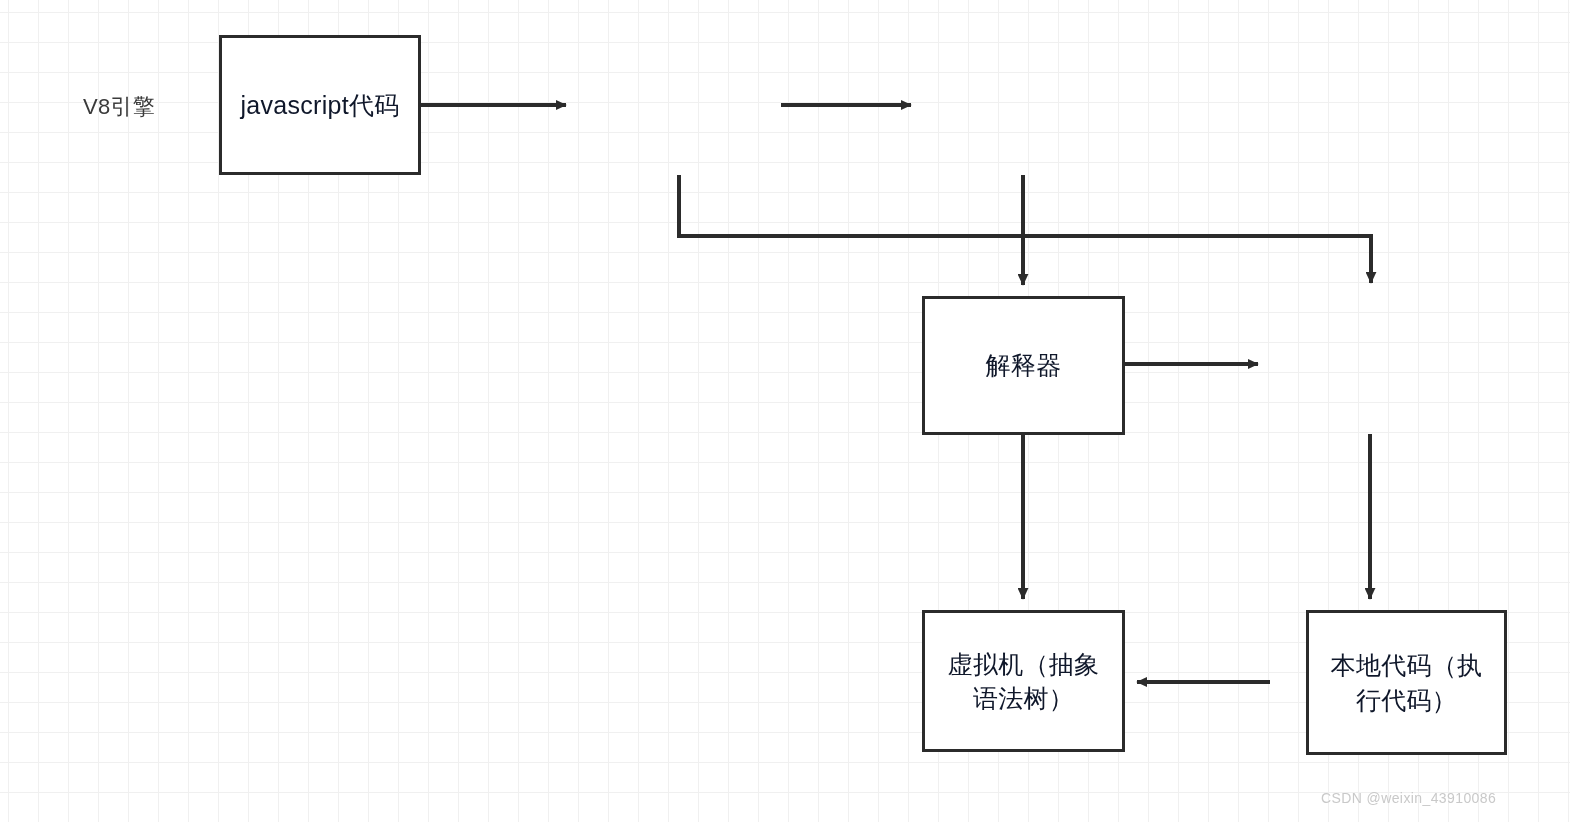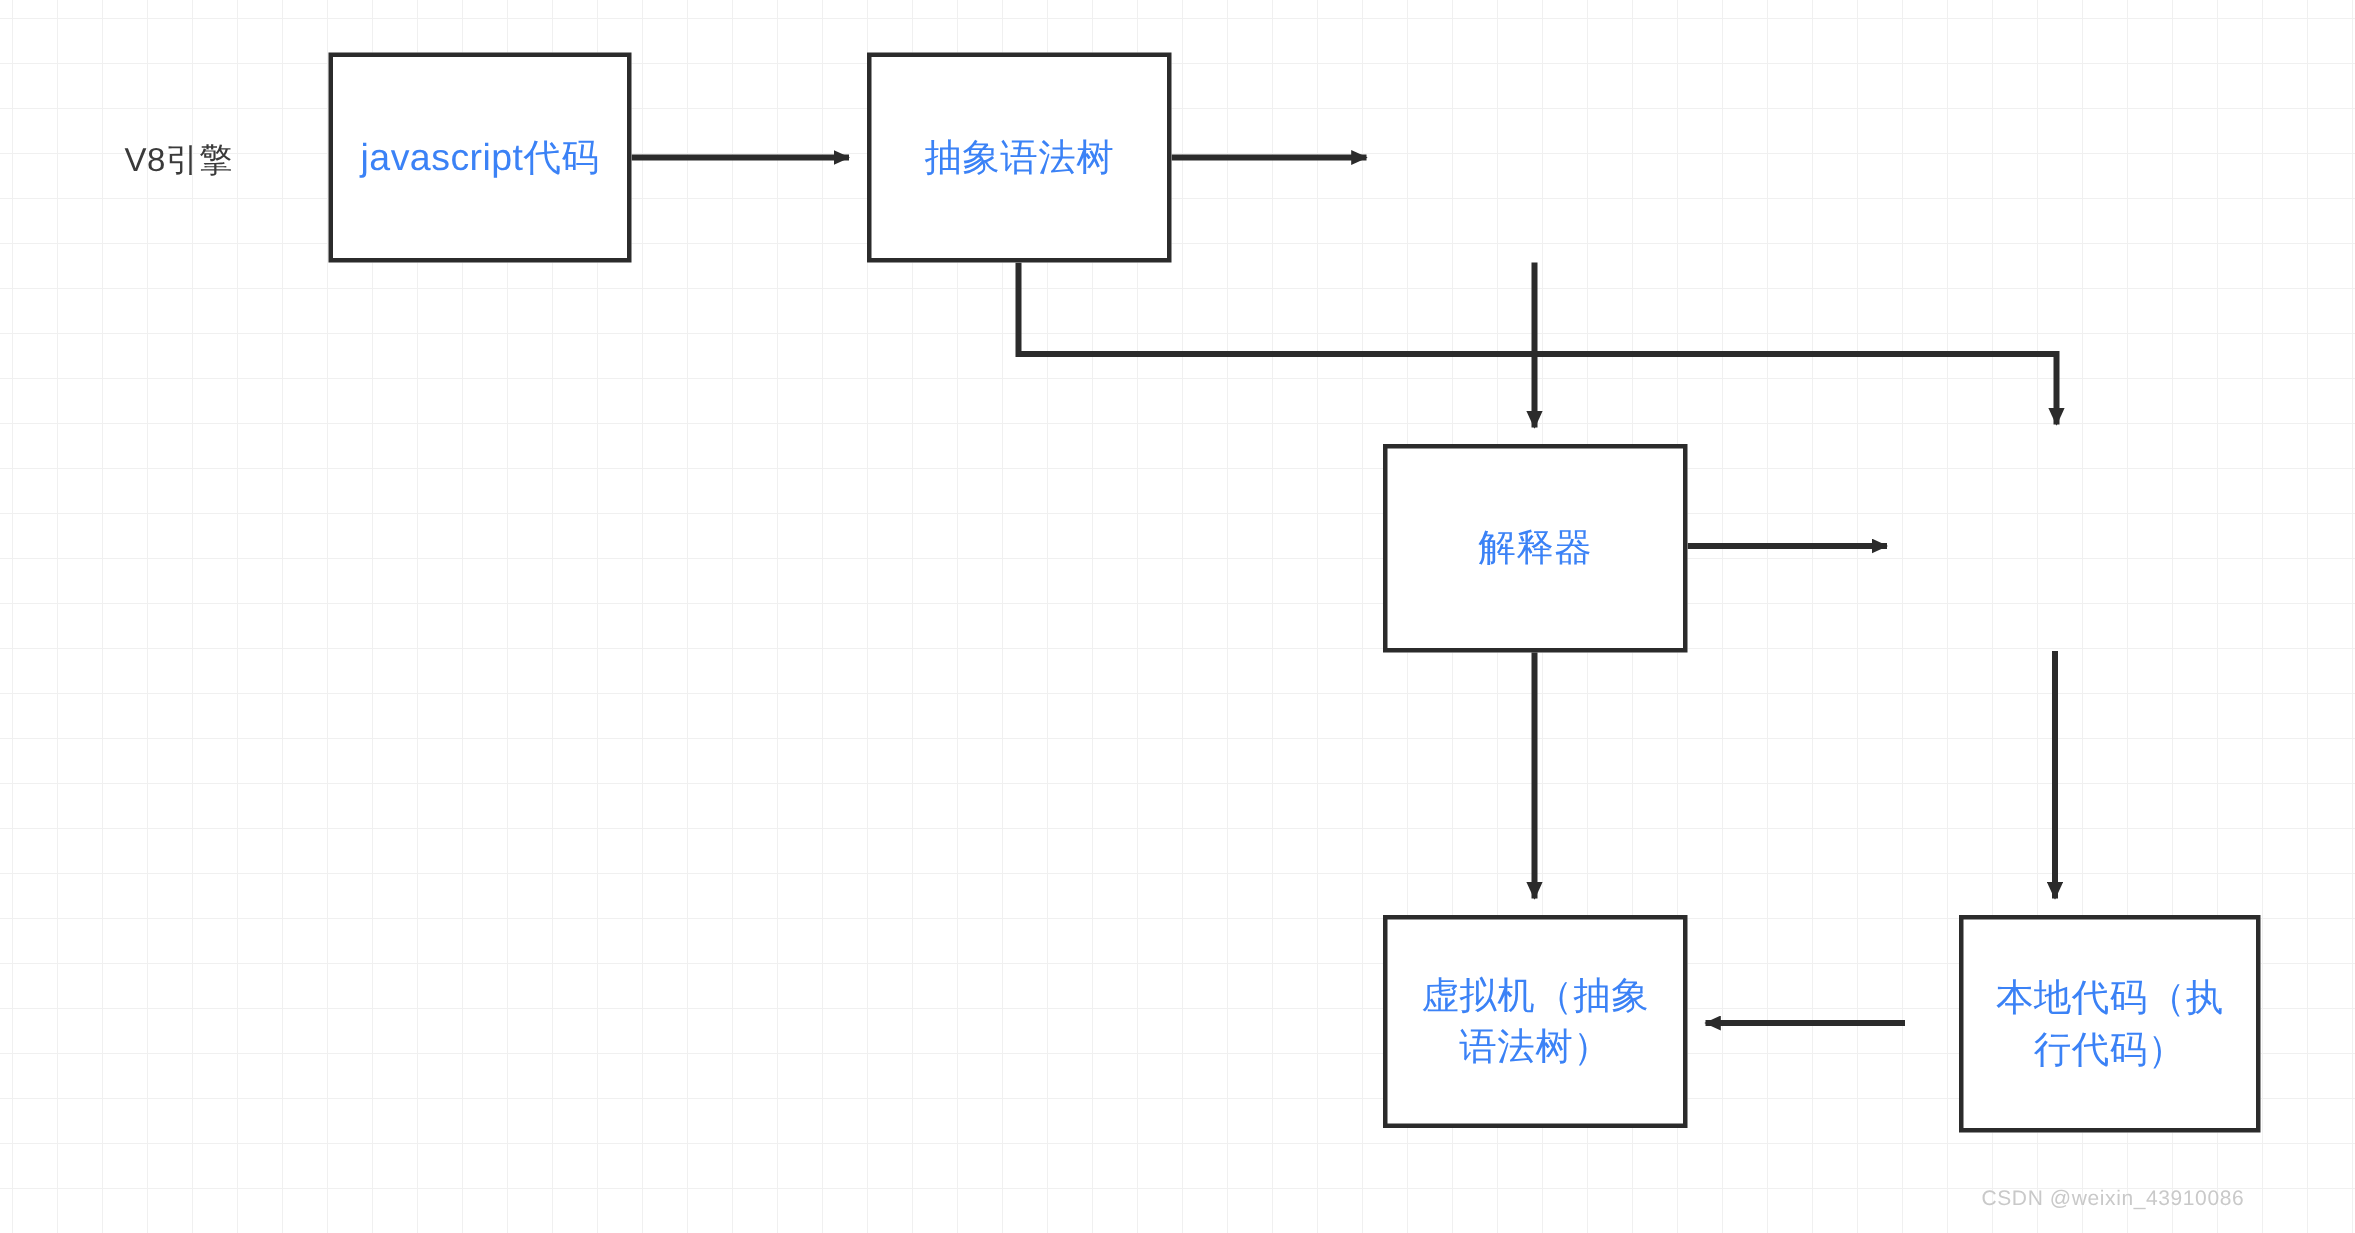--- a/index.html
+++ b/index.html
@@ -39,21 +39,21 @@
   }
   .node {
     position: absolute;
     box-sizing: border-box;
     border: 3px solid #2b2b2b;
     background: #ffffff;
     display: flex;
     align-items: center;
     justify-content: center;
     text-align: center;
-    color: #3b82f6;
+    color: #0f172a;
     font-size: 25px;
     line-height: 1.38;
     letter-spacing: 0.3px;
     padding: 4px 10px;
     z-index: 2;
   }
   .free-label {
     position: absolute;
     color: #3a3a3a;
     font-size: 22px;
@@ -104,23 +104,20 @@
 
     <path d="M 1270 682 L 1137 682" fill="none" stroke="#2b2b2b" stroke-width="4" marker-end="url(#arrow-l)"></path>
   </svg>
 
   <div class="free-label" style="left:83px; top:92px;">V8引擎</div>
 
   <div class="node" style="left:219px; top:35px; width:202px; height:140px;">
     <span>javascript代码</span>
   </div>
 
-  <div class="node" style="left:578px; top:35px; width:203px; height:140px;">
-    <span>抽象语法树</span>
-  </div>
 
 
   <div class="node" style="left:922px; top:296px; width:203px; height:139px;text-align:center;">
     <span>解释器</span>
   </div>
 
 
   <div class="node" style="left:922px; top:610px; width:203px; height:142px;">
     <span>虚拟机（抽象语法树）</span>
   </div>

